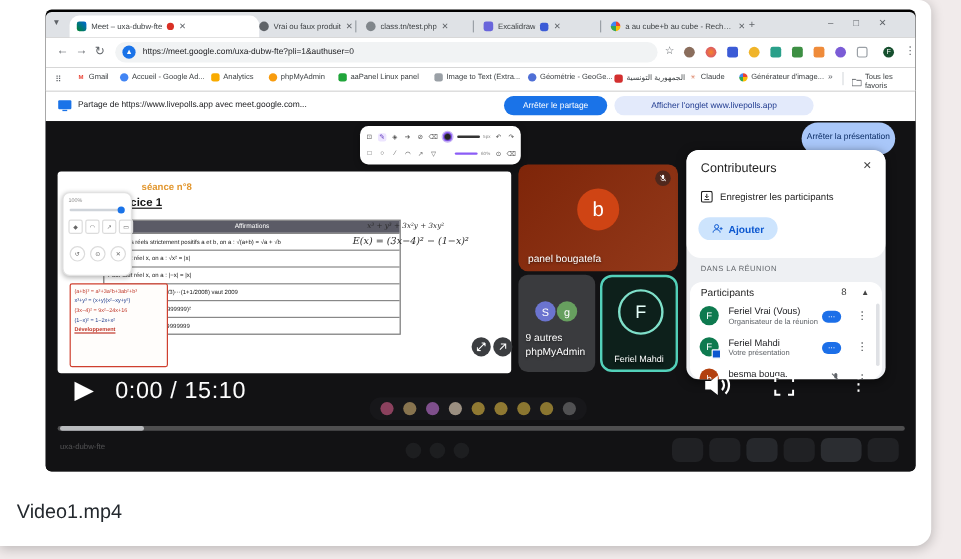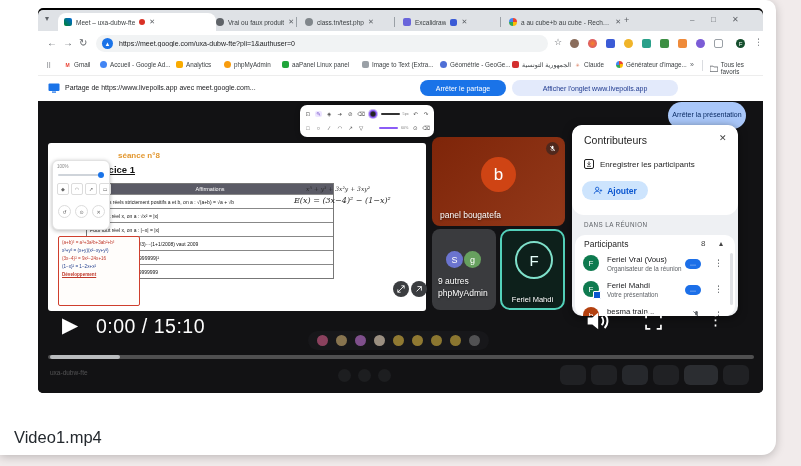--- a/index.html
+++ b/index.html
@@ -82,21 +82,21 @@
          font-size:8px;display:flex;align-items:center;justify-content:center;}
   .pname{position:absolute;left:32px;top:4px;font-size:7.8px;color:#202124;white-space:nowrap;}
   .psub{position:absolute;left:32px;top:14px;font-size:6.3px;color:#5f6368;white-space:nowrap;}
   .bluepill{position:absolute;right:34px;top:8px;width:16px;height:10px;border-radius:5px;background:#1c6fe8;
             color:#fff;font-size:6px;display:flex;align-items:center;justify-content:center;}
   .pkebab{position:absolute;right:12px;top:7px;font-size:9px;color:#3c4043;}
   
   .reactions{position:absolute;left:270px;top:230px;height:19px;background:rgba(24,24,27,.92);
              border-radius:10px;display:flex;align-items:center;gap:8px;padding:0 9px;opacity:.95;}
   .rdot{width:11px;height:11px;border-radius:50%;opacity:.72;}
-  .footer{position:absolute;left:0;top:403px;width:770px;height:62px;}
+  .footer{position:absolute;left:0;top:393px;width:770px;height:62px;}
   .dlbtn{position:absolute;left:622px;top:17px;width:138px;height:37px;background:#4cae4f;border:none;
          border-radius:8px;display:flex;align-items:center;justify-content:center;gap:7px;
          color:#4059c9;font-size:13.5px;font-weight:bold;box-shadow:0 1px 2px rgba(0,0,0,.18);
          font-family:"Liberation Sans",sans-serif;cursor:pointer;}
 </style>
 </head>
 <body>
 
 <div class="stage">
  <div class="card">
@@ -373,21 +373,21 @@
          <div class="prow" style="top:42px;">
            <div class="pavat" style="background:#0e7a4f;">F</div>
            <span style="position:absolute;left:18px;top:14px;width:6px;height:6px;background:#0b57d0;border-radius:1px;border:1px solid #fff;"></span>
            <span class="pname">Feriel Mahdi</span>
            <span class="psub">Votre présentation</span>
            <span class="bluepill">⋯</span>
            <span class="pkebab">⋮</span>
          </div>
          <div class="prow" style="top:68px;">
            <div class="pavat" style="background:#b3400f;">b</div>
-           <span class="pname">besma train...</span>
+           <span class="pname">besma bouga...</span>
            <svg style="position:absolute;right:34px;top:7px;" width="9" height="9" viewBox="0 0 10 10">
                   <rect x="3.6" y="1" width="2.8" height="5" rx="1.4" fill="#5f6368"></rect>
                   <path d="M1.5 1.5 8.5 8.5" stroke="#5f6368" stroke-width="1"></path>
                 </svg>
            <span class="pkebab">⋮</span>
          </div>
          <div class="a" style="right:2px;top:18px;width:3px;height:52px;background:#dfe1e5;border-radius:2px;"></div>
        </div>
      </div>
 

